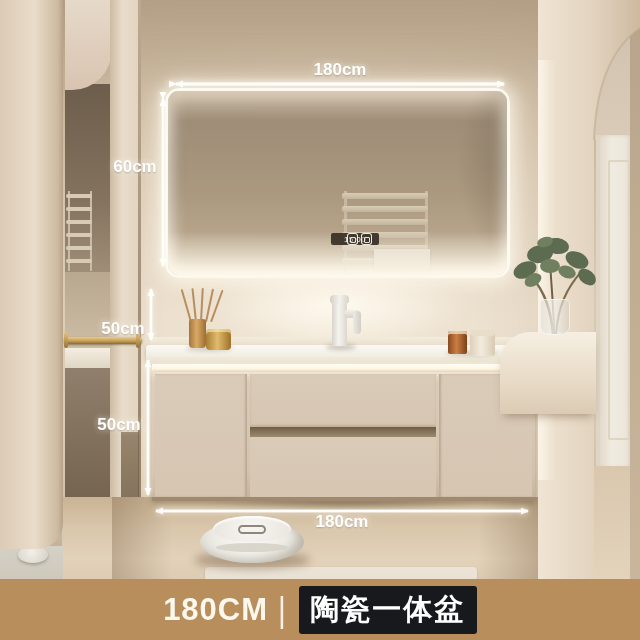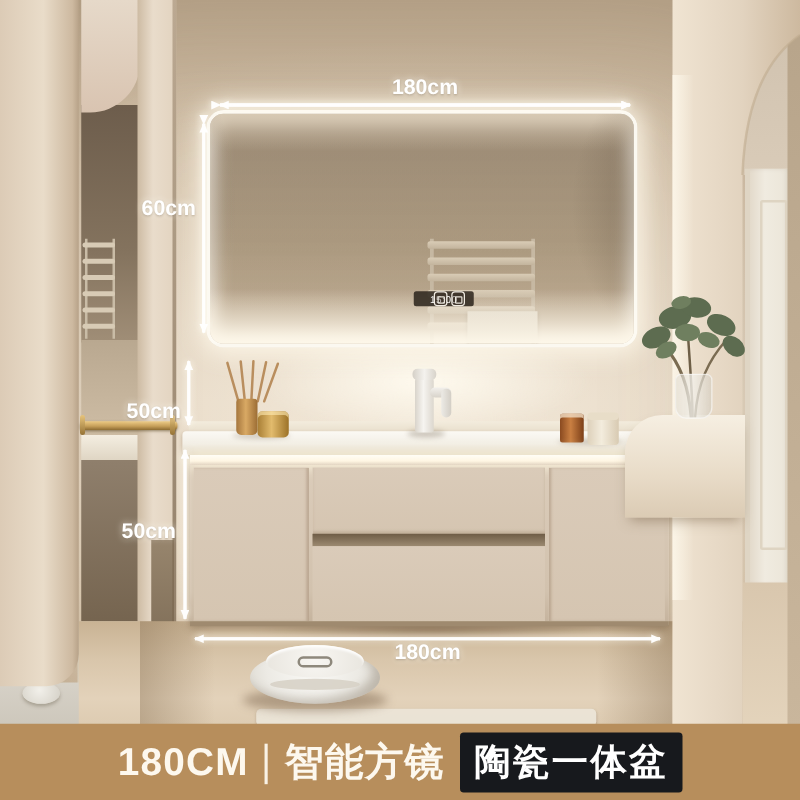--- a/index.html
+++ b/index.html
@@ -305,18 +305,17 @@
   <span class="abs dim" style="left:300px;top:60px;width:80px">180cm</span>
   <span class="abs dim" style="left:108px;top:157px;width:54px">60cm</span>
   <span class="abs dim" style="left:96px;top:319px;width:54px">50cm</span>
   <span class="abs dim" style="left:92px;top:415px;width:54px">50cm</span>
   <span class="abs dim" style="left:302px;top:512px;width:80px">180cm</span>
 
   <div class="banner abs">
     <div class="banner-main">
       <span>180CM</span>
       <span class="banner-sep">|</span>
-      <span>智能方镜</span>
     </div>
     <div class="banner-box">陶瓷一体盆</div>
   </div>
 
 </div>
 
 </body></html>

